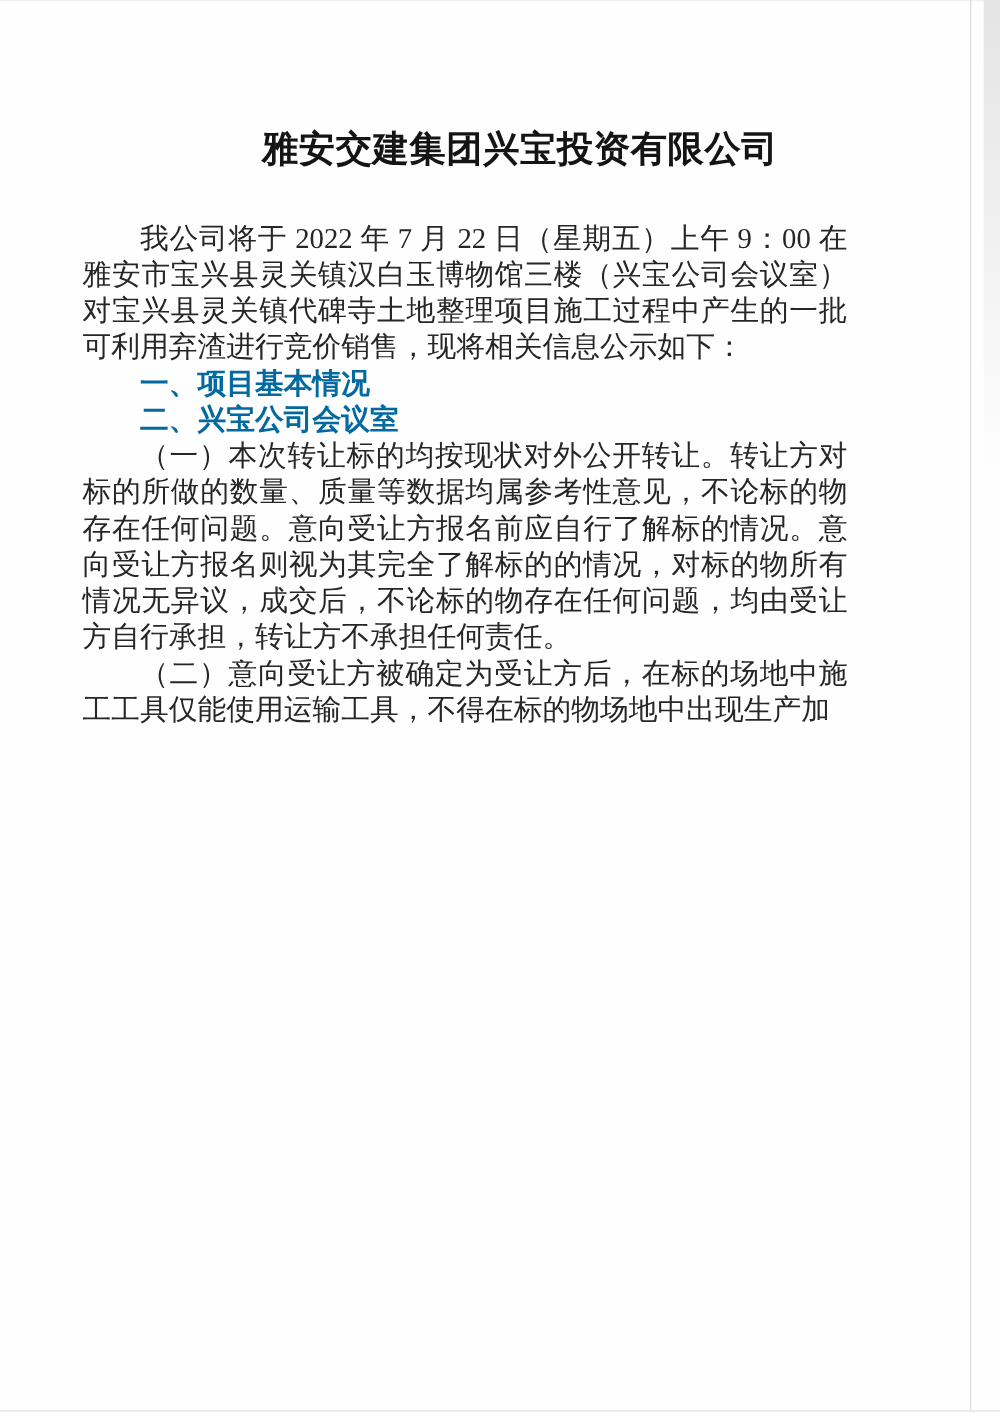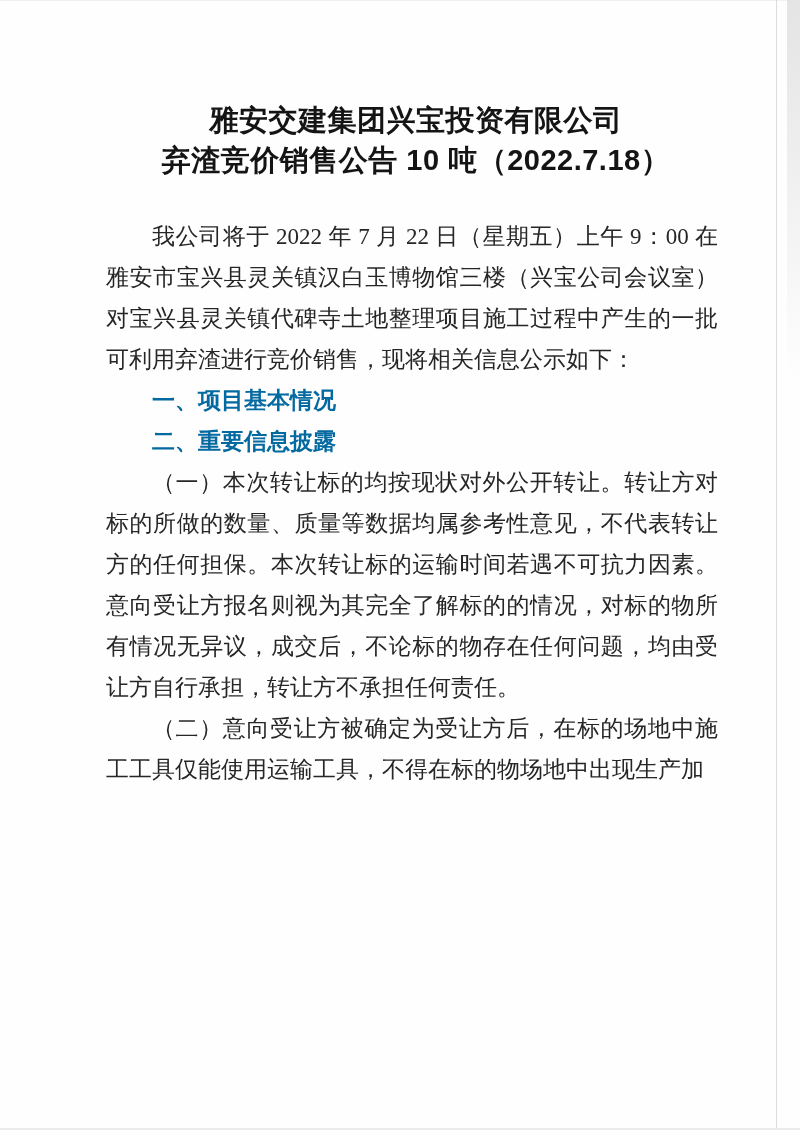--- a/index.html
+++ b/index.html
@@ -60,25 +60,25 @@
     line-height: 40px;
     color: #141414;
     letter-spacing: 0.5px;
   }
   .title-line {
     white-space: nowrap;
     padding-left: 32px;
   }
 
   .body-block {
-    margin: 36px 82px 0 106px;
+    margin: 36px 82px 0 66px;
     width: 612px;
     font-family: "Liberation Serif", "DejaVu Serif", serif;
     font-size: 23px;
-    line-height: 41px;
+    line-height: 29px;
     color: #262626;
     text-align: justify;
   }
   .para {
     margin: 0;
     text-indent: 2em;
   }
   .para.heading {
     font-family: "Liberation Sans", "DejaVu Sans", sans-serif;
     font-weight: 700;
@@ -89,23 +89,22 @@
 <body>
 
 <div class="page">
   <div class="scan-top-edge"></div>
   <div class="scan-right-band"></div>
   <div class="scan-vline"></div>
   <div class="scan-bottom-edge"></div>
 
   <div class="title-block">
     <div class="title-line">雅安交建集团兴宝投资有限公司</div>
-    <div class="title-line">弃渣竞价销售公告 10 吨（2022.7.18）</div>
   </div>
 
   <div class="body-block">
       <p class="para">我公司将于 2022 年 7 月 22 日（星期五）上午 9：00 在雅安市宝兴县灵关镇汉白玉博物馆三楼（兴宝公司会议室）对宝兴县灵关镇代碑寺土地整理项目施工过程中产生的一批可利用弃渣进行竞价销售，现将相关信息公示如下：</p>
       <p class="para heading">一、项目基本情况</p>
-      <p class="para heading">二、重要信息披露</p>
-      <p class="para">（一）本次转让标的均按现状对外公开转让。转让方对标的所做的数量、质量等数据均属参考性意见，不代表转让方的任何担保。本次转让标的运输时间若遇不可抗力因素。意向受让方报名则视为其完全了解标的的情况，对标的物所有情况无异议，成交后，不论标的物存在任何问题，均由受让方自行承担，转让方不承担任何责任。</p>
+      <p class="para heading">二、兴宝公司会议室</p>
+      <p class="para">（一）本次转让标的均按现状对外公开转让。转让方对标的所做的数量、质量等数据均属参考性意见，不论标的物存在任何问题。意向受让方报名前应自行了解标的情况。意向受让方报名则视为其完全了解标的的情况，对标的物所有情况无异议，成交后，不论标的物存在任何问题，均由受让方自行承担，转让方不承担任何责任。</p>
       <p class="para">（二）意向受让方被确定为受让方后，在标的场地中施工工具仅能使用运输工具，不得在标的物场地中出现生产加</p>
     </div>
 </div>
 
 </body></html>

